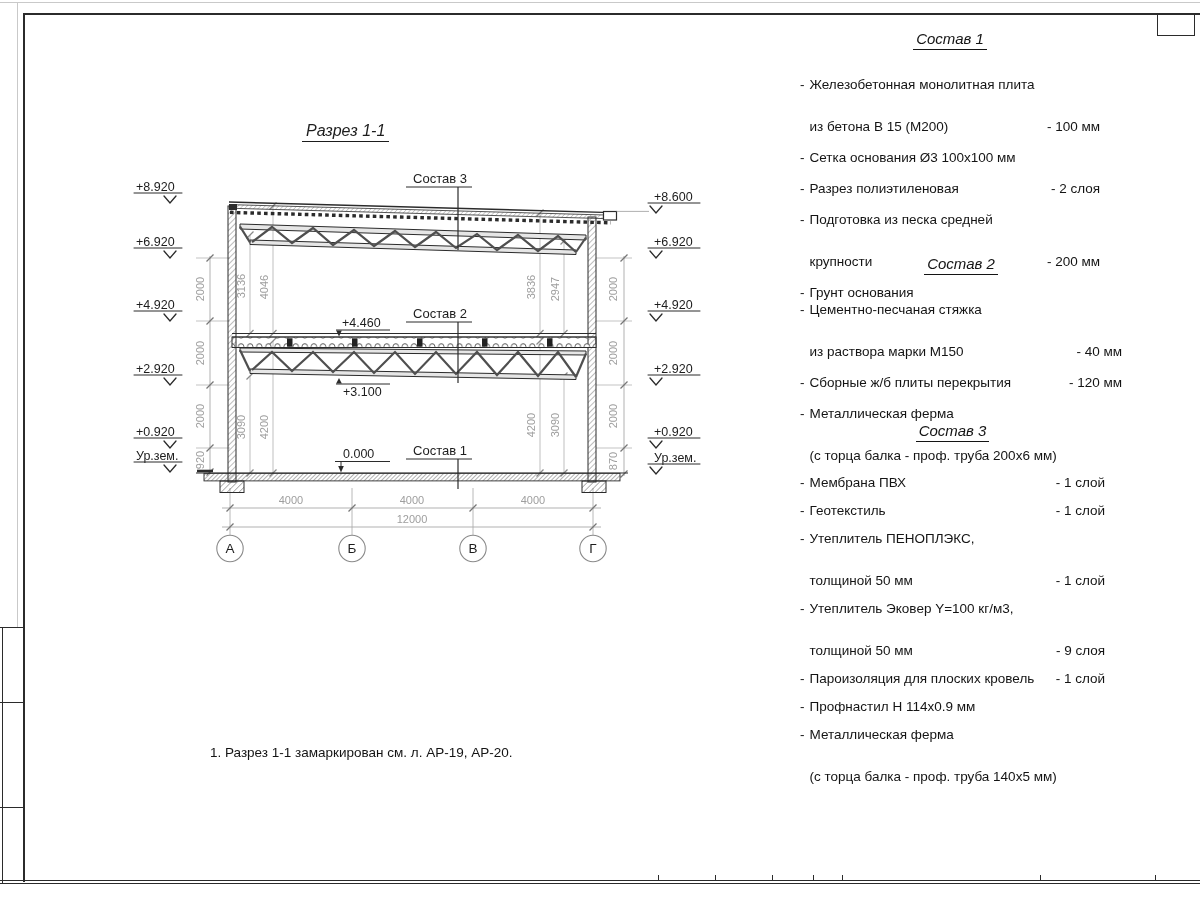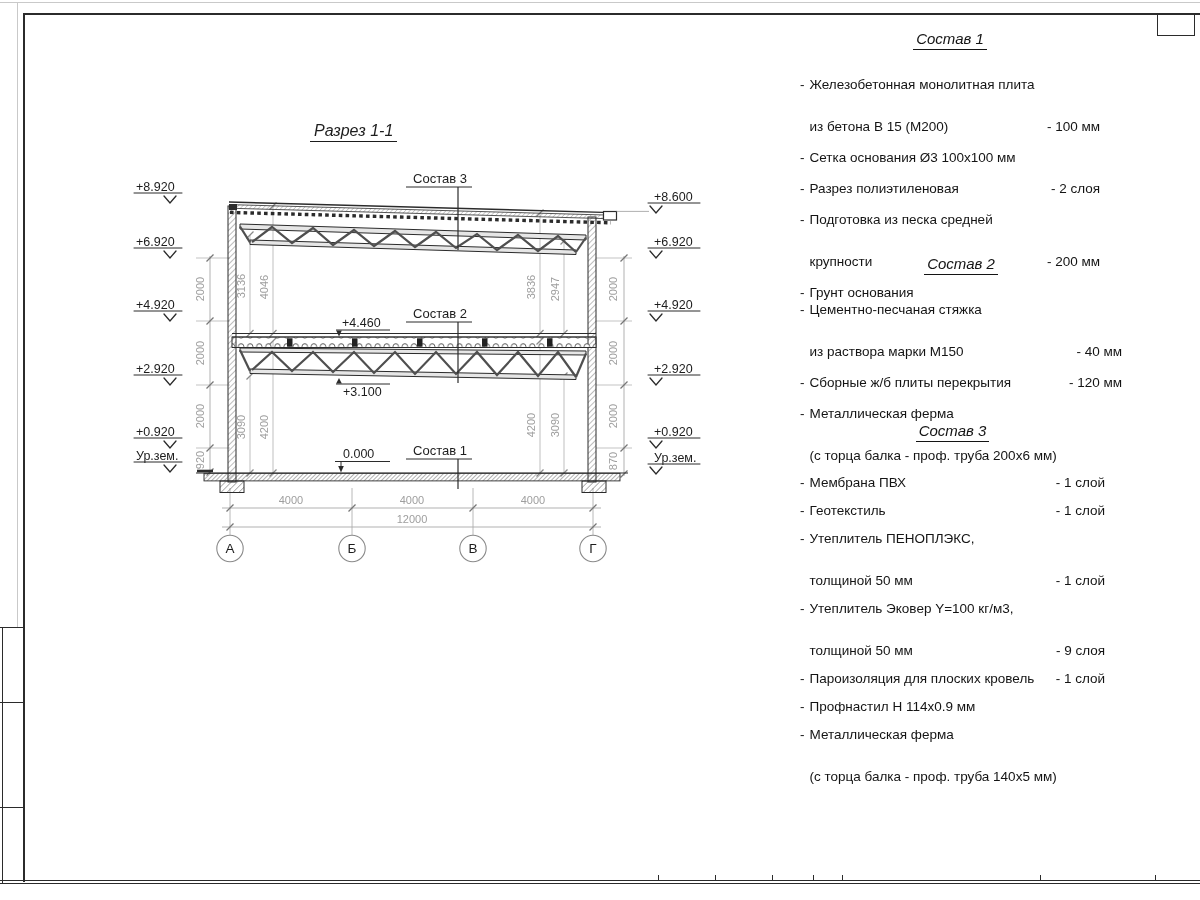--- a/index.html
+++ b/index.html
@@ -5,21 +5,21 @@
   html,body{margin:0;padding:0;background:#fff;}
   #page{position:relative;width:1200px;height:900px;background:#ffffff;overflow:hidden;
         font-family:"Liberation Sans",sans-serif;color:#1d1d1d;}
   .abs{position:absolute;}
   
   .trim{background:#c9c9c9;}
   .frameln{background:#2b2b2b;}
   .tick{background:#2b2b2b;width:1px;height:6px;}
   .tr-box{border:1px solid #2b2b2b;background:#fff;}
   
-  .dwg-title{font-size:16px;font-style:italic;border-bottom:1.2px solid #1d1d1d;padding:0 4px 2px 4px;margin-left:8px;}
+  .dwg-title{font-size:16px;font-style:italic;border-bottom:1.2px solid #1d1d1d;padding:0 4px 2px 4px;}
   
   .panel-sec{position:absolute;left:800px;font-size:13.5px;line-height:17px;color:#141414;}
   .sec-head{text-align:center;margin-bottom:26px;}
   .sec-head span{display:inline-block;font-size:15px;font-style:italic;border-bottom:1.2px solid #141414;padding:0 3px 2px 3px;}
   .mitem{display:flex;justify-content:space-between;align-items:flex-end;}
   .mtext{display:flex;gap:5px;}
   .l2{display:block;margin-top:25px;}
   .l2:empty{display:none;}
   .mval:empty{display:none;}
   .mval{white-space:nowrap;padding-left:8px;}
@@ -432,14 +432,15 @@
     </div>
     <div class="mitem">
       <div class="mtext">
           <span>-</span>
           <span><span>Металлическая ферма</span><span class="l2">(с торца балка - проф. труба 140х5 мм)</span></span>
         </div>
 
     </div>
   </div>
 
+  <div class="abs note" style="left:210px;top:745px;">1. Разрез 1-1 замаркирован см. л. АР-19, АР-20.</div>
 
 </div>
 
 </body></html>

